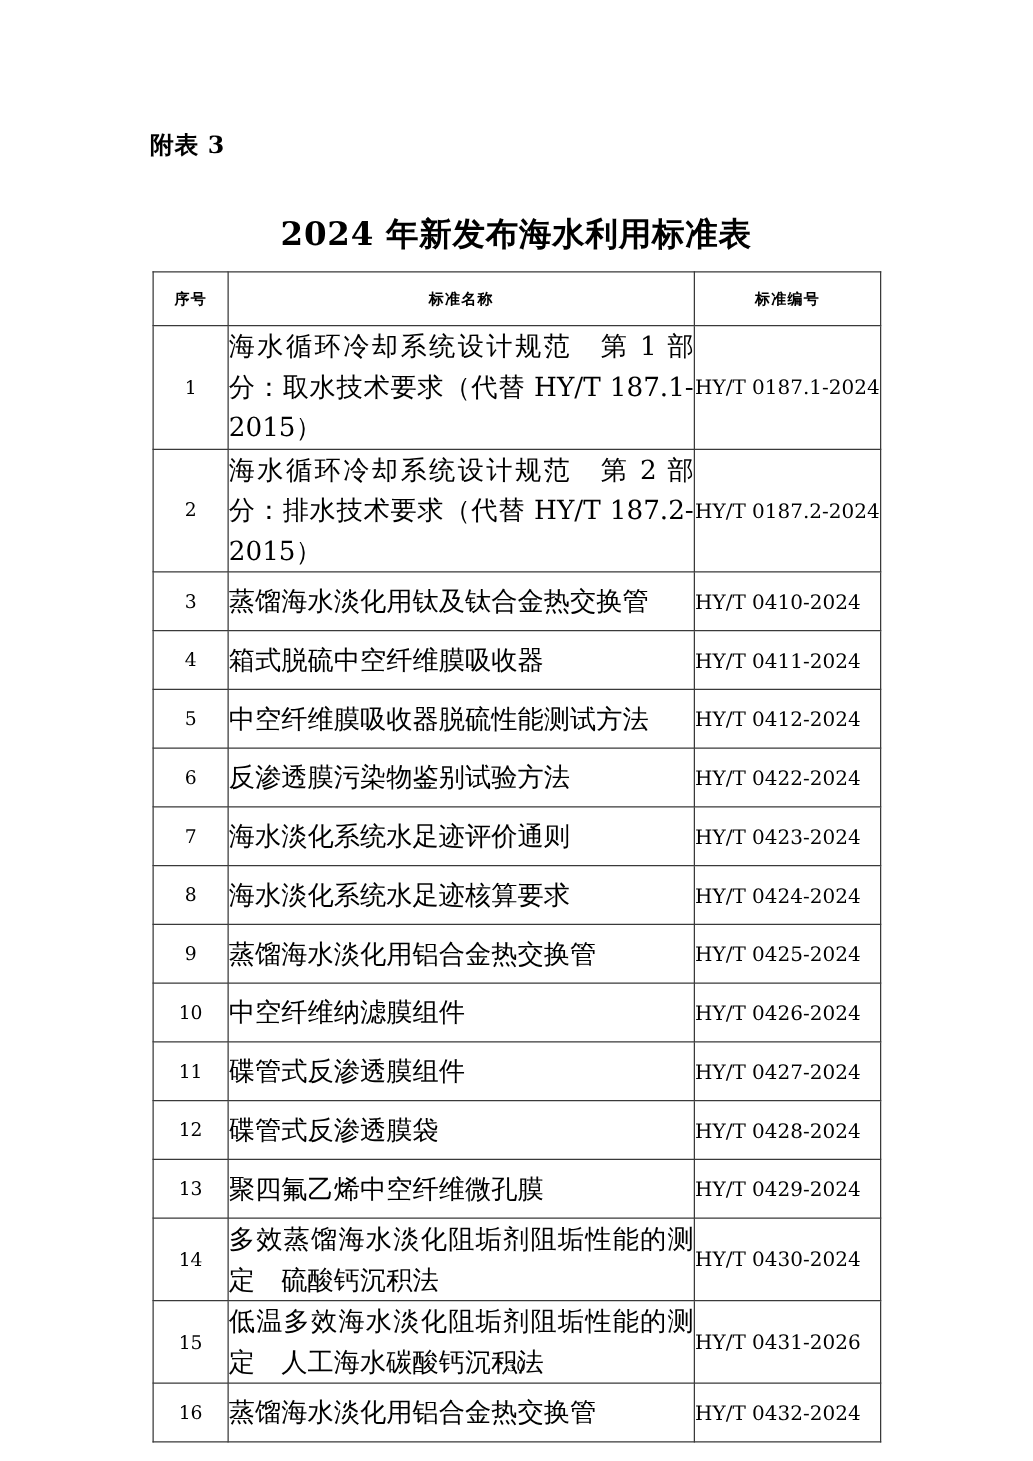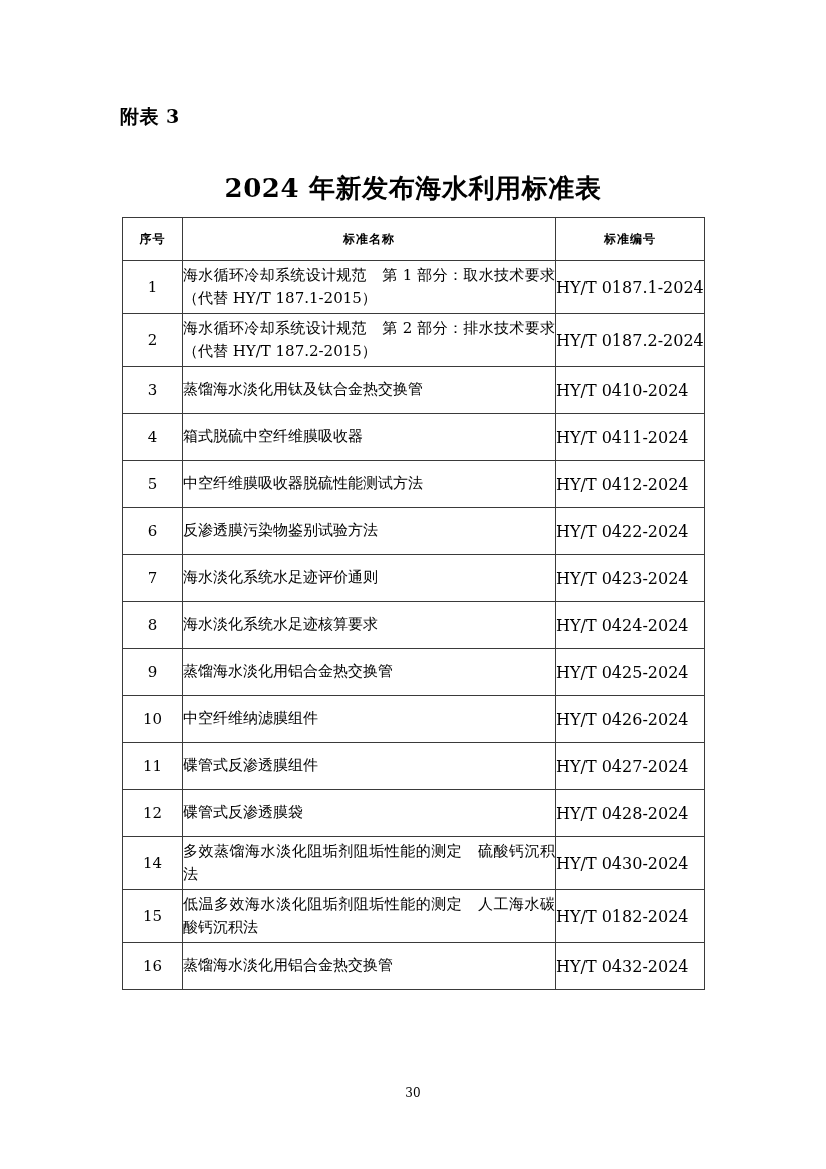--- a/index.html
+++ b/index.html
@@ -80,21 +80,21 @@
   }
 
   
   .cell-no {
     text-align: center;
     font-size: 15px;
     font-family: "DejaVu Serif", "Liberation Serif", serif;
   }
   .cell-name {
     text-align: left;
-    font-size: 15px;
+    font-size: 21px;
     line-height: 1.55;
     padding: 6px 10px 6px 12px;
     font-family: "DejaVu Serif", "Liberation Serif", serif;
   }
   .cell-name.two-line {
     text-align: justify;
     text-align-last: left;
     text-justify: inter-character;
   }
   .cell-code {
@@ -195,29 +195,34 @@
         <tr class="row-1line">
           <td class="cell-no">11</td>
           <td class="cell-name">碟管式反渗透膜组件</td>
           <td class="cell-code">HY/T 0427-2024</td>
         </tr>
         <tr class="row-1line">
           <td class="cell-no">12</td>
           <td class="cell-name">碟管式反渗透膜袋</td>
           <td class="cell-code">HY/T 0428-2024</td>
         </tr>
+        <tr class="row-1line">
+          <td class="cell-no">13</td>
+          <td class="cell-name">聚四氟乙烯中空纤维微孔膜</td>
+          <td class="cell-code">HY/T 0429-2024</td>
+        </tr>
         <tr class="row-2line">
           <td class="cell-no">14</td>
           <td class="cell-name two-line">多效蒸馏海水淡化阻垢剂阻垢性能的测定　硫酸钙沉积法</td>
           <td class="cell-code">HY/T 0430-2024</td>
         </tr>
         <tr class="row-2line">
           <td class="cell-no">15</td>
           <td class="cell-name two-line">低温多效海水淡化阻垢剂阻垢性能的测定　人工海水碳酸钙沉积法</td>
-          <td class="cell-code">HY/T 0182-2024</td>
+          <td class="cell-code">HY/T 0431-2026</td>
         </tr>
         <tr class="row-1line">
           <td class="cell-no">16</td>
           <td class="cell-name">蒸馏海水淡化用铝合金热交换管</td>
           <td class="cell-code">HY/T 0432-2024</td>
         </tr>
       </tbody>
   </table>
 
   <div class="page-number">30</div>

